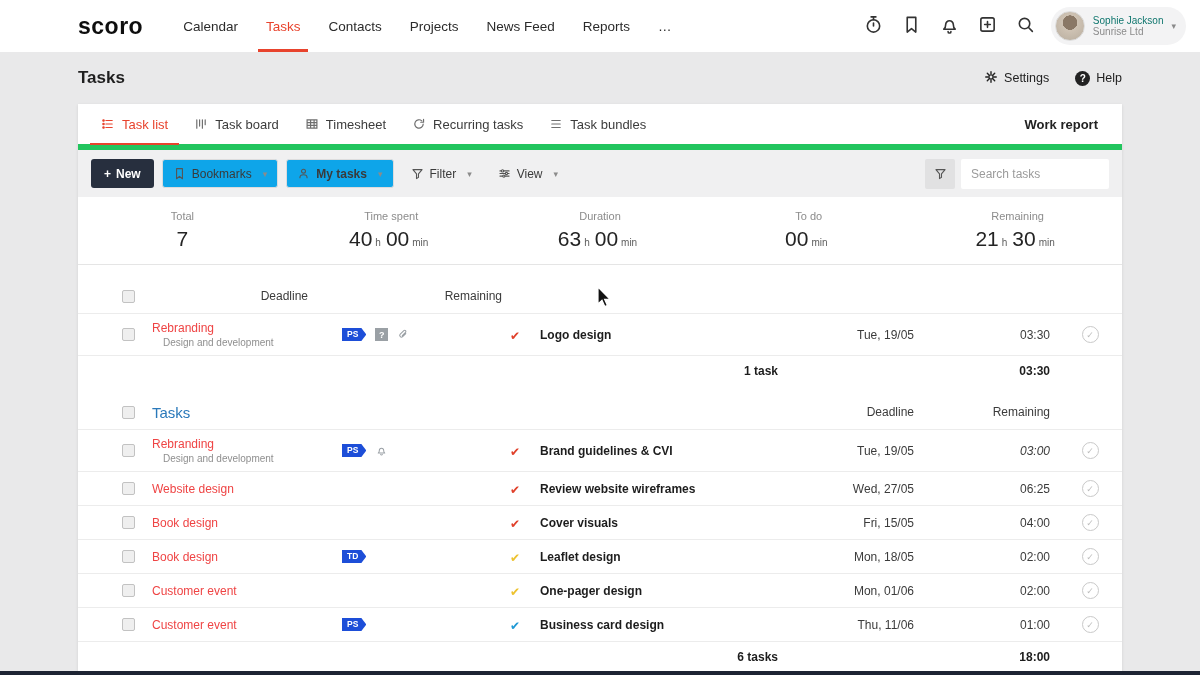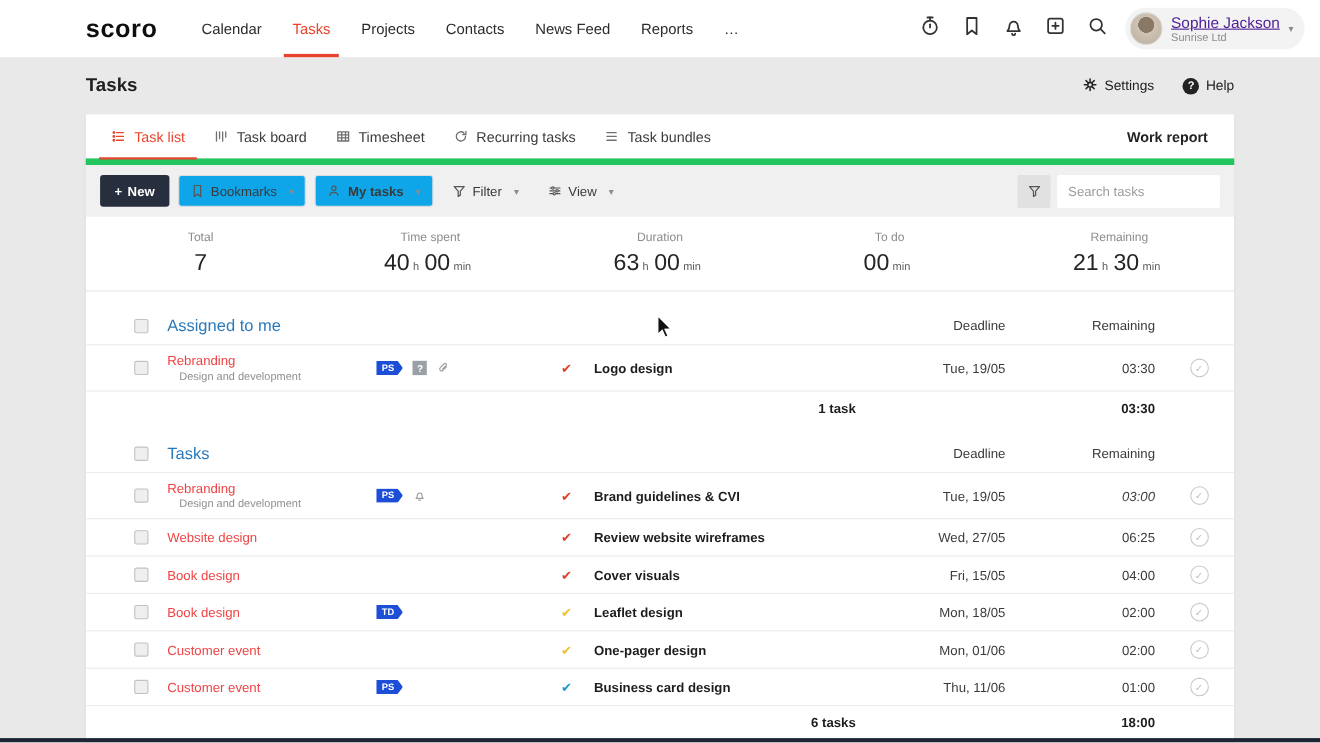--- a/index.html
+++ b/index.html
@@ -10,21 +10,21 @@
   .topbar { height:52px; background:#fff; display:flex; align-items:center; padding:0 14px 0 78px; position:relative; z-index:5; }
   .logo { font-size:23px; font-weight:800; color:#0e0e0e; letter-spacing:.5px; margin-right:26px; }
   .mainnav { display:flex; align-items:center; height:64px; }
   .navitem { position:relative; height:52px; display:flex; align-items:center; padding:0 14px; font-size:13.5px; color:#2b2b2b; cursor:pointer; }
   .navitem.active { color:#e8432d; }
   .navitem.active::after { content:""; position:absolute; left:6px; right:6px; bottom:0; height:3px; background:#e8432d; }
   .topicons { margin-left:auto; display:flex; align-items:center; gap:19px; margin-right:16px; color:#333; }
   .topicons svg { width:19px; height:19px; stroke:#333; fill:none; stroke-width:1.7; stroke-linecap:round; stroke-linejoin:round; }
   .userpill { display:flex; align-items:center; background:#f3f3f4; border-radius:20px; padding:4px 10px 4px 4px; gap:8px; }
   .avatar { width:30px; height:30px; border-radius:50%; background:radial-gradient(circle at 50% 38%, #8a7866 32%, #cfc3b4 33%, #b8ad9e 100%); border:1px solid #ddd; }
-  .uname { font-size:14px; color:#4c1d95; line-height:1.15;text-decoration:underline; }
+  .uname { font-size:10px; color:#0f766e; line-height:1.15; }
   .ucompany { font-size:10px; color:#8b8b8b; }
   .chev { color:#8a8a8a; font-size:9px; }
 
   
   .pagehead { height:52px; display:flex; align-items:center; padding:0 78px; }
   .pagetitle { font-size:17px; font-weight:bold; color:#1f1f1f; }
   .headlinks { margin-left:auto; display:flex; gap:26px; align-items:center; }
   .headlink { display:flex; align-items:center; gap:6px; font-size:12.5px; color:#222; cursor:pointer; }
   .headlink svg { width:14px; height:14px; stroke:#222; fill:none; stroke-width:2; stroke-linecap:round; }
   .qmark { width:15px; height:15px; border-radius:50%; background:#222; color:#fff; font-size:10px; font-weight:bold; display:flex; align-items:center; justify-content:center; }
@@ -96,22 +96,22 @@
   .cursor { position:absolute; left:597px; top:287px; z-index:30; pointer-events:none; }
 </style>
 </head>
 <body>
 
 <div class="topbar">
   <div class="logo">scoro</div>
   <div class="mainnav">
     <div class="navitem">Calendar</div>
     <div class="navitem active">Tasks</div>
+    <div class="navitem">Contacts</div>
     <div class="navitem">Projects</div>
-    <div class="navitem">Contacts</div>
     <div class="navitem">News Feed</div>
     <div class="navitem">Reports</div>
     <div class="navitem">…</div>
   </div>
   <div class="topicons">
     <span><svg viewBox="0 0 20 20">
           <circle cx="10" cy="11.5" r="6.5"></circle>
           <path d="M10 8.5v3"></path>
           <path d="M7.5 2h5"></path>
           <path d="M10 2v3"></path>
@@ -280,21 +280,20 @@
           <span class="big">21</span>
           <span class="unit">h</span>
           <span class="big">30</span>
           <span class="unit">min</span>
         </div>
     </div>
   </div>
 
   <div class="grid sechead">
     <span class="cb"></span>
-    <div class="sectitle">Assigned to me</div>
     <div class="colhdr dl">Deadline</div>
     <div class="colhdr rm">Remaining</div>
     <span></span>
   </div>
 
   <div class="grid trow tall">
     <span class="cb"></span>
     <div>
       <div class="pname">Rebranding</div>
       <div class="psub">Design and development</div>

